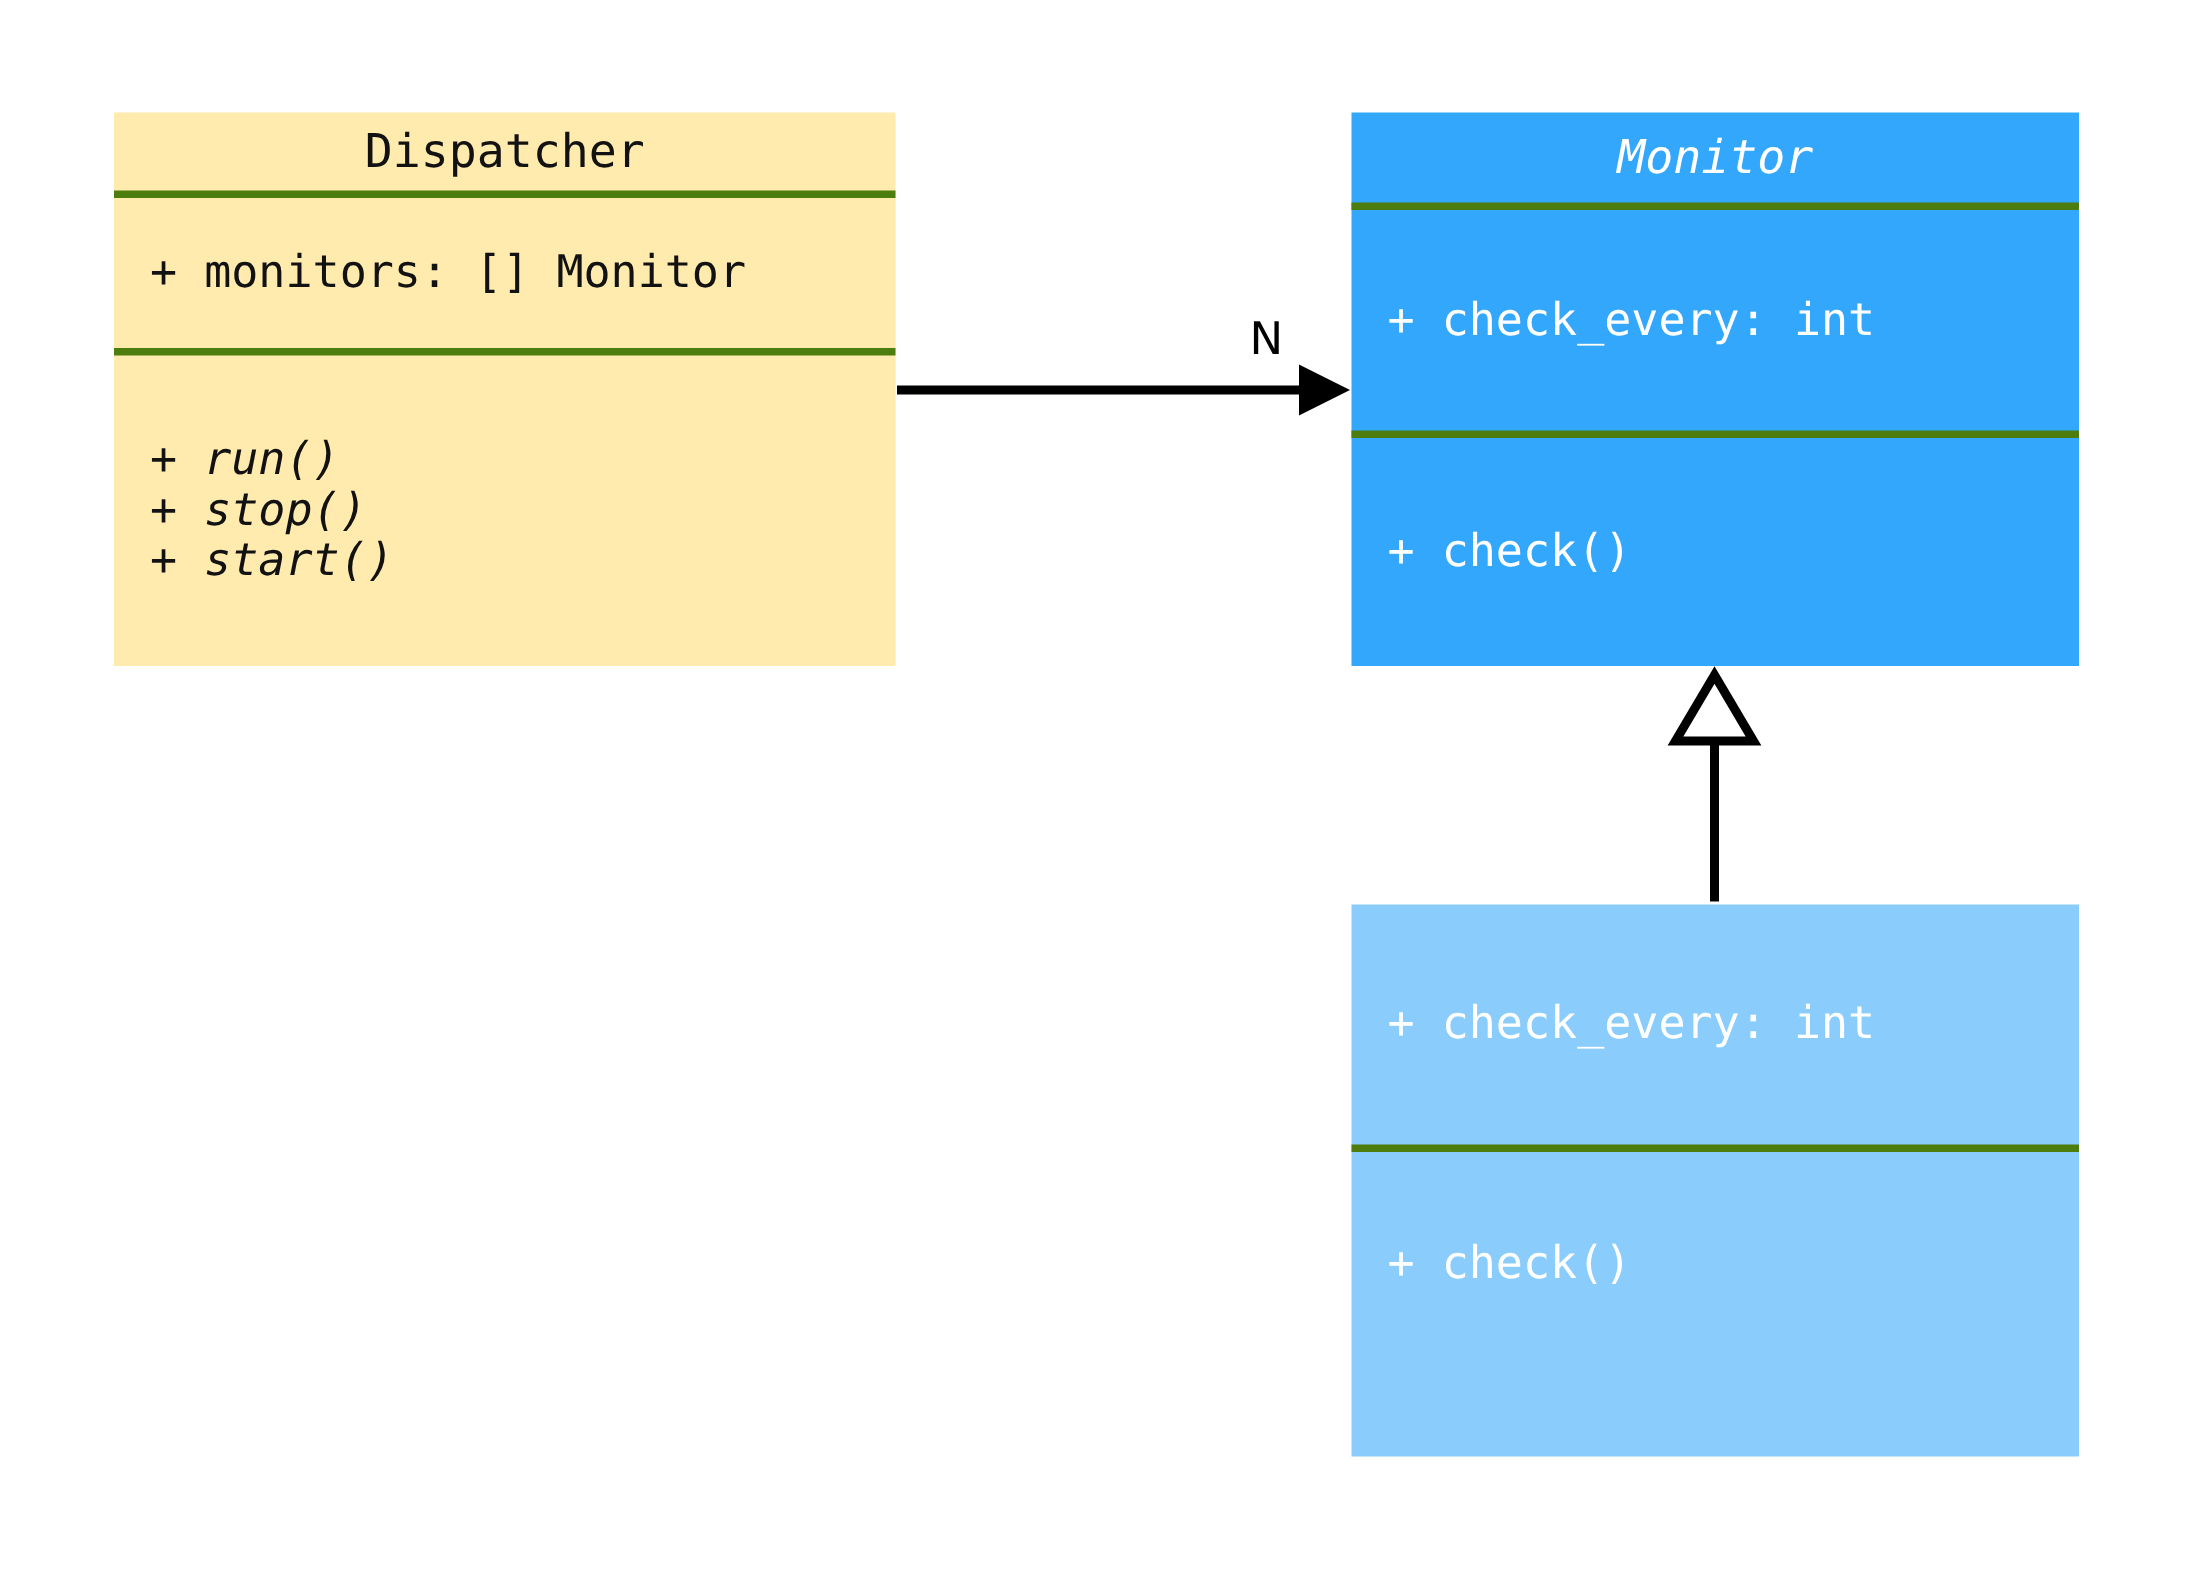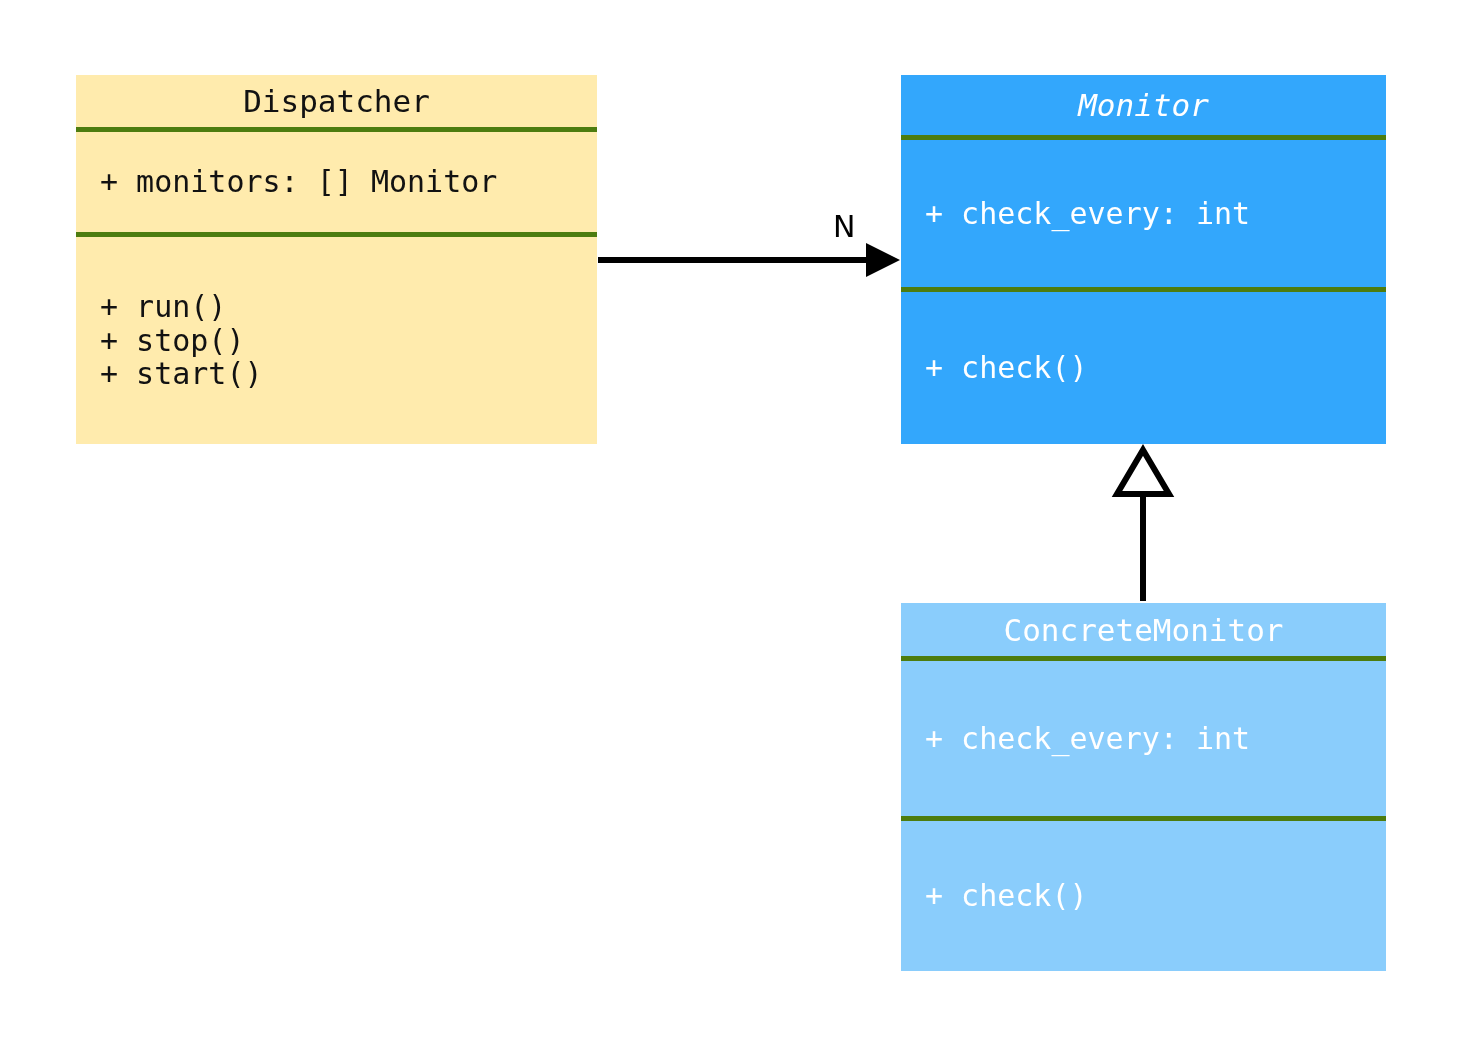--- a/index.html
+++ b/index.html
@@ -72,21 +72,21 @@
   .class-dispatcher {
     left: 76px;
     top: 75px;
     width: 521px;
     height: 369px;
     background: #ffebad;
     color: #121212;
   }
   .class-dispatcher .c-title   { height: 60px; }
   .class-dispatcher .c-attrs   { height: 121px; }
-  .class-dispatcher .c-methods { height: 244px; }
+  .class-dispatcher .c-methods { height: 244px; font-style: italic; }
 
   .class-monitor {
     left: 901px;
     top: 75px;
     width: 485px;
     height: 369px;
     background: #33a7fc;
     color: #ffffff;
   }
   .class-monitor .c-title   { height: 60px; }
@@ -147,21 +147,20 @@
     <div class="uml-compartment uml-title abstract c-title">Monitor</div>
     <div class="uml-compartment uml-members c-attrs">
       <div class="uml-member">+ check_every: int</div>
     </div>
     <div class="uml-compartment uml-members c-methods">
       <div class="uml-member">+ check()</div>
     </div>
   </div>
 
   <div class="uml-class class-concretemonitor">
-    <div class="uml-compartment uml-title c-title">ConcreteMonitor</div>
     <div class="uml-compartment uml-members c-attrs">
       <div class="uml-member">+ check_every: int</div>
     </div>
     <div class="uml-compartment uml-members c-methods">
       <div class="uml-member">+ check()</div>
     </div>
   </div>
 
   <svg class="connector-layer" viewBox="0 0 1463 1048" width="1463" height="1048">
 

